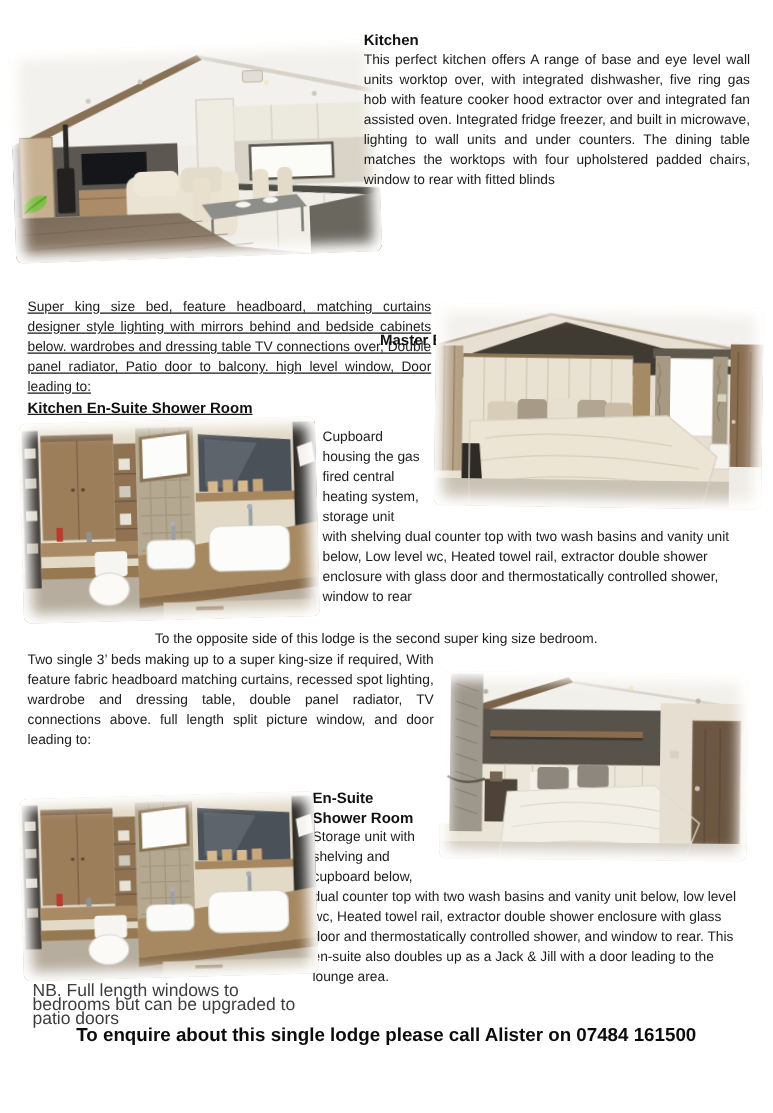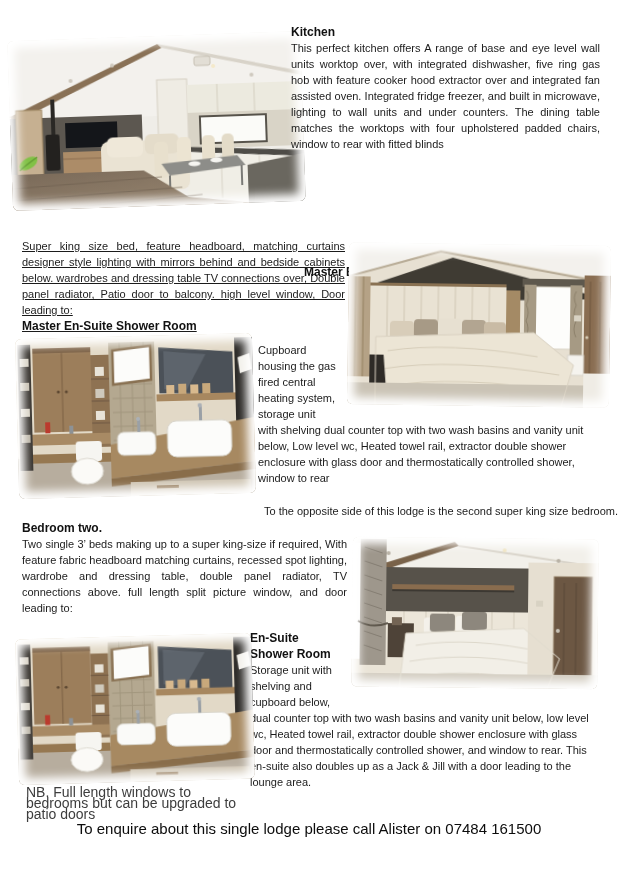--- a/index.html
+++ b/index.html
@@ -11,21 +11,21 @@
   p{margin:0;font-size:11px;line-height:16px;}
   h3{margin:0;font-size:12px;line-height:16px;font-weight:bold;color:#111;}
   .just{text-align:justify;}
   .photo{position:absolute;border-radius:6px;overflow:hidden;}
   .photo svg{display:block;filter:saturate(.95) blur(.3px);}
   .photo::after{content:"";position:absolute;inset:0;border-radius:6px;
     box-shadow:inset 0 0 10px 7px #ffffff;pointer-events:none;}
   .spacer-r{float:right;}
   .center{text-align:center;}
   .caption{font-size:14px;line-height:11px;color:#3d3d3d;}
-  .footer-line{font-size:15px;font-weight:normal;color:#0c0c0c;}
+  .footer-line{font-size:15px;font-weight:bold;color:#0c0c0c;}
   .note-line{font-size:11px;}
 </style>
 </head>
 <body>
 
 <div class="photo" style="left:10px;top:36px;width:293px;height:170px;transform:rotate(-2deg);">
   <svg width="293" height="170" viewBox="0 0 293 170">
     <rect width="293" height="170" fill="#efede8"></rect>
 
     <rect x="0" y="0" width="293" height="80" fill="#f3f1ed"></rect>
@@ -90,21 +90,21 @@
 
 <div class="abs" style="left:291px;top:24px;width:309px;">
   <h3>Kitchen</h3>
   <p class="just">This perfect kitchen offers A range of base and eye level wall units worktop over, with integrated dishwasher, five ring gas hob with feature cooker hood extractor over and integrated fan assisted oven. Integrated fridge freezer, and built in microwave, lighting to wall units and under counters. The dining table matches the worktops with four upholstered padded chairs, window to rear with fitted blinds</p>
 </div>
 
 <h3 class="abs" style="left:304px;top:221px;margin-top:43px;">Master Bedroom</h3>
 
 <div class="abs" style="left:22px;top:238px;width:323px;text-decoration:underline;">
   <p class="just">Super king size bed, feature headboard, matching curtains designer style lighting with mirrors behind and bedside cabinets below. wardrobes and dressing table TV connections over, Double panel radiator, Patio door to balcony. high level window, Door leading to:</p>
-  <h3>Master En-Suite Shower Room</h3>
+  <h3>Kitchen En-Suite Shower Room</h3>
 </div>
 
 <div class="photo" style="left:348px;top:244px;width:262px;height:162px;transform:rotate(.8deg);">
   <svg width="262" height="162" viewBox="0 0 262 162">
     <rect width="262" height="162" fill="#e7e0d1"></rect>
     <polygon points="0,34 92,6 262,36 262,0 0,0" fill="#f3f1ed"></polygon>
     <polyline points="0,34 92,8 262,38" fill="none" stroke="#b9ac96" stroke-width="2"></polyline>
     <polygon points="0,50 104,14 236,48 236,54 0,60" fill="#3f3b33"></polygon>
 
     <rect x="22" y="42" width="136" height="70" fill="#e9e2d2"></rect>
@@ -210,24 +210,23 @@
     <rect x="58" y="104" width="26" height="20" rx="3" fill="#f6f5f1"></rect>
     <ellipse cx="69" cy="134" rx="16" ry="13" fill="#fbfaf7" stroke="#dcd9d0"></ellipse>
   </svg>
 </div>
 
 <div class="abs" style="left:258px;top:342px;width:352px;">
   <div class="spacer-r" style="width:272px;height:80px;"></div>
   <p>Cupboard housing the gas fired central heating system, storage unit with shelving dual counter top with two wash basins and vanity unit below, Low level wc, Heated towel rail, extractor double shower enclosure with glass door and thermostatically controlled shower, window to rear</p>
 </div>
 
-<p class="abs center note-line" style="left:16px;top:503px;width:602px;text-align:right;">To the opposite side of this lodge is the second super king size bedroom.</p>
+<p class="abs center note-line" style="left:0;top:503px;width:602px;">To the opposite side of this lodge is the second super king size bedroom.</p>
 
 <div class="abs" style="left:22px;top:520px;width:325px;">
-  <h3>Bedroom two.</h3>
   <p class="just">Two single 3’ beds making up to a super king-size if required, With feature fabric headboard matching curtains, recessed spot lighting, wardrobe and dressing table, double panel radiator, TV connections above. full length split picture window, and door leading to:</p>
 </div>
 
 <div class="photo" style="left:352px;top:538px;width:246px;height:150px;transform:rotate(.6deg);">
   <svg width="246" height="150" viewBox="0 0 246 150">
     <rect width="246" height="150" fill="#eae4d6"></rect>
     <rect x="0" y="0" width="246" height="42" fill="#f2f0ea"></rect>
     <polygon points="0,36 102,4 106,8 4,42" fill="#7a6248"></polygon>
     <line x1="106" y1="8" x2="246" y2="28" stroke="#d9d4c9" stroke-width="2"></line>
     <circle cx="36" cy="16" r="2" fill="#b9b2a4"></circle>

